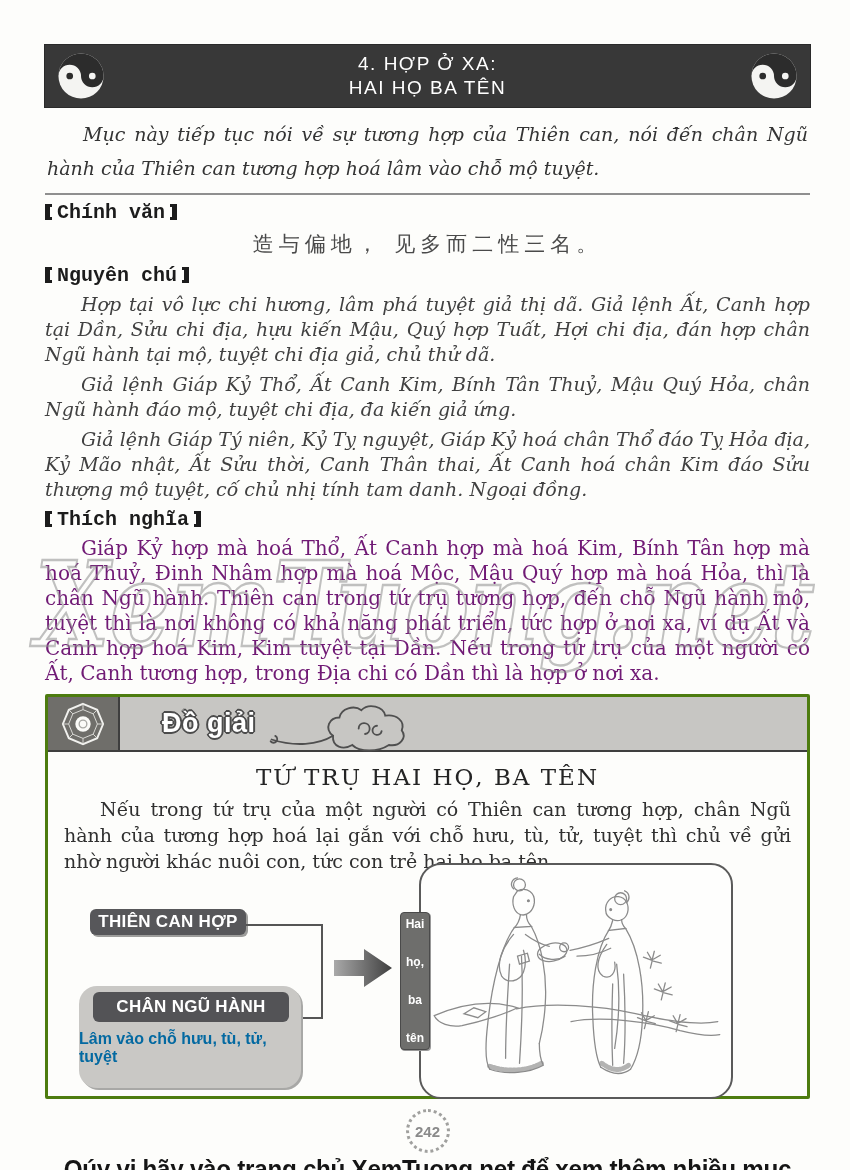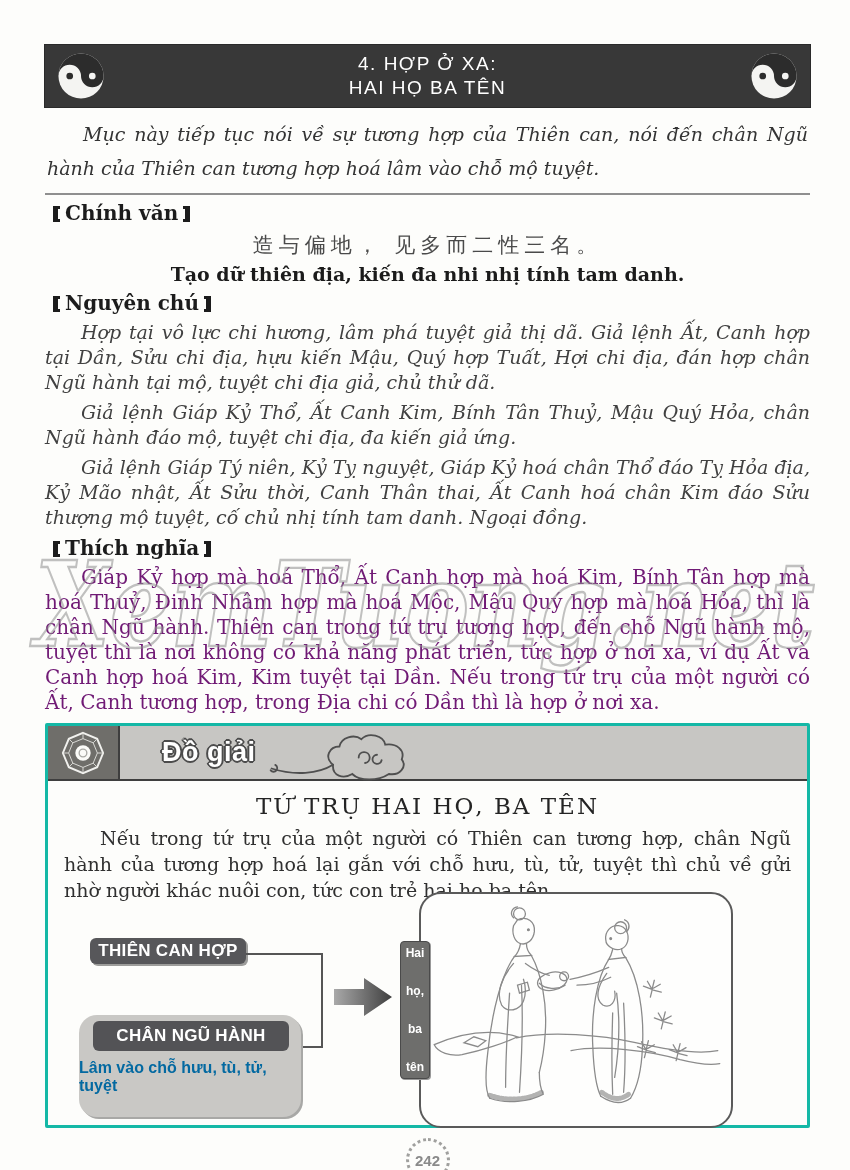--- a/index.html
+++ b/index.html
@@ -19,39 +19,39 @@
   .yy { width:48px; height:48px; flex:0 0 auto; }
   .title-center { flex:1; text-align:center; color:#fff;
     font-family:"Liberation Sans", sans-serif; font-weight:normal;
     font-size:19px; line-height:24px; letter-spacing:1.5px; }
 
   
   .intro { font-style:italic; font-size:19px; line-height:34px; margin:10px 2px 0;
     text-indent:36px; text-align:justify; color:#343434; }
   .rule { border:none; border-top:2px solid #8f8f8f; margin:8px 0 6px; }
 
-  .sec-head { font-weight:bold; font-size:20px; color:#1c1c1c; margin:6px 8px 4px; }
+  .sec-head { font-weight:bold; font-size:20px; color:#1c1c1c; margin:6px 0 4px;font-family:Liberation Mono, monospace; }
   .lb,.rb { display:inline-block; width:7px; height:16px; vertical-align:-2px; }
   .lb { border-left:5px solid #1c1c1c; border-top:3px solid #1c1c1c; border-bottom:3px solid #1c1c1c; margin-right:5px; }
   .rb { border-right:5px solid #1c1c1c; border-top:3px solid #1c1c1c; border-bottom:3px solid #1c1c1c; margin-left:5px; }
 
   .chinese { text-align:center; font-size:21px; letter-spacing:5px; color:#4a4a4a; margin:6px 0 4px; }
   .translit { text-align:center; font-weight:bold; font-size:19px; color:#1b1b1b; margin:2px 0 4px; }
 
   .para-italic { font-style:italic; font-size:19px; line-height:25px; margin:5px 0;
     text-indent:36px; text-align:justify; color:#414141; }
   .para { font-size:20px; line-height:25px; margin:5px 0 6px;
     text-indent:36px; text-align:justify; color:#701a75; }
 
   
   .watermark { position:absolute; left:28px; top:528px; width:795px; height:160px;
     z-index:6; pointer-events:none; opacity:.55; }
 
   
-  .dg-box { margin-top:8px; border:3px solid #14b8a6; border-radius:2px;
+  .dg-box { margin-top:8px; border:3px solid #4d7c0f; border-radius:2px;
     height:405px; background:#fdfdfb; position:relative; }
   .dg-header { height:55px; background:#c7c6c3; border-bottom:2px solid #3e3e3e;
     display:flex; align-items:center; }
   .dg-badge { width:72px; height:100%; background:#6f6e6a; border-right:2px solid #3e3e3e;
     display:flex; align-items:center; justify-content:center; }
   .dg-label { font-family:"Liberation Sans", sans-serif; font-weight:bold; font-size:27px;
     color:#fff; margin-left:42px; letter-spacing:.5px;
     text-shadow:-2px 0 #4c4c4c, 2px 0 #4c4c4c, 0 -2px #4c4c4c, 0 2px #4c4c4c,
                 -1px -1px #4c4c4c, 1px 1px #4c4c4c, 1px -1px #4c4c4c, -1px 1px #4c4c4c; }
   .dg-cloud { margin-left:6px; margin-top:10px; }
@@ -126,21 +126,20 @@
       <circle cx="73.5" cy="50" r="7" fill="#f4f4f2"></circle>
       <circle cx="26.5" cy="50" r="7" fill="#2c2c2c"></circle>
     </svg>
   </div>
 
   <p class="intro">Mục này tiếp tục nói về sự tương hợp của Thiên can, nói đến chân Ngũ hành của Thiên can tương hợp hoá lâm vào chỗ mộ tuyệt.</p>
   <hr class="rule">
 
   <div class="sec-head"><span class="lb"></span><span>Chính văn</span><span class="rb"></span></div>
   <div class="chinese">造与偏地， 见多而二性三名。</div>
-  <div class="translit">Tạo dữ thiên địa, kiến đa nhi nhị tính tam danh.</div>
 
   <div class="sec-head"><span class="lb"></span><span>Nguyên chú</span><span class="rb"></span></div>
   <p class="para-italic">Hợp tại vô lực chi hương, lâm phá tuyệt giả thị dã. Giả lệnh Ất, Canh hợp tại Dần, Sửu chi địa, hựu kiến Mậu, Quý hợp Tuất, Hợi chi địa, đán hợp chân Ngũ hành tại mộ, tuyệt chi địa giả, chủ thử dã.</p>
   <p class="para-italic">Giả lệnh Giáp Kỷ Thổ, Ất Canh Kim, Bính Tân Thuỷ, Mậu Quý Hỏa, chân Ngũ hành đáo mộ, tuyệt chi địa, đa kiến giả ứng.</p>
   <p class="para-italic">Giả lệnh Giáp Tý niên, Kỷ Tỵ nguyệt, Giáp Kỷ hoá chân Thổ đáo Tỵ Hỏa địa, Kỷ Mão nhật, Ất Sửu thời, Canh Thân thai, Ất Canh hoá chân Kim đáo Sửu thượng mộ tuyệt, cố chủ nhị tính tam danh. Ngoại đồng.</p>
 
   <div class="sec-head"><span class="lb"></span><span>Thích nghĩa</span><span class="rb"></span></div>
   <p class="para">Giáp Kỷ hợp mà hoá Thổ, Ất Canh hợp mà hoá Kim, Bính Tân hợp mà hoá Thuỷ, Đinh Nhâm hợp mà hoá Mộc, Mậu Quý hợp mà hoá Hỏa, thì là chân Ngũ hành. Thiên can trong tứ trụ tương hợp, đến chỗ Ngũ hành mộ, tuyệt thì là nơi không có khả năng phát triển, tức hợp ở nơi xa, ví dụ Ất và Canh hợp hoá Kim, Kim tuyệt tại Dần. Nếu trong tứ trụ của một người có Ất, Canh tương hợp, trong Địa chi có Dần thì là hợp ở nơi xa.</p>
 
   <div class="dg-box">

